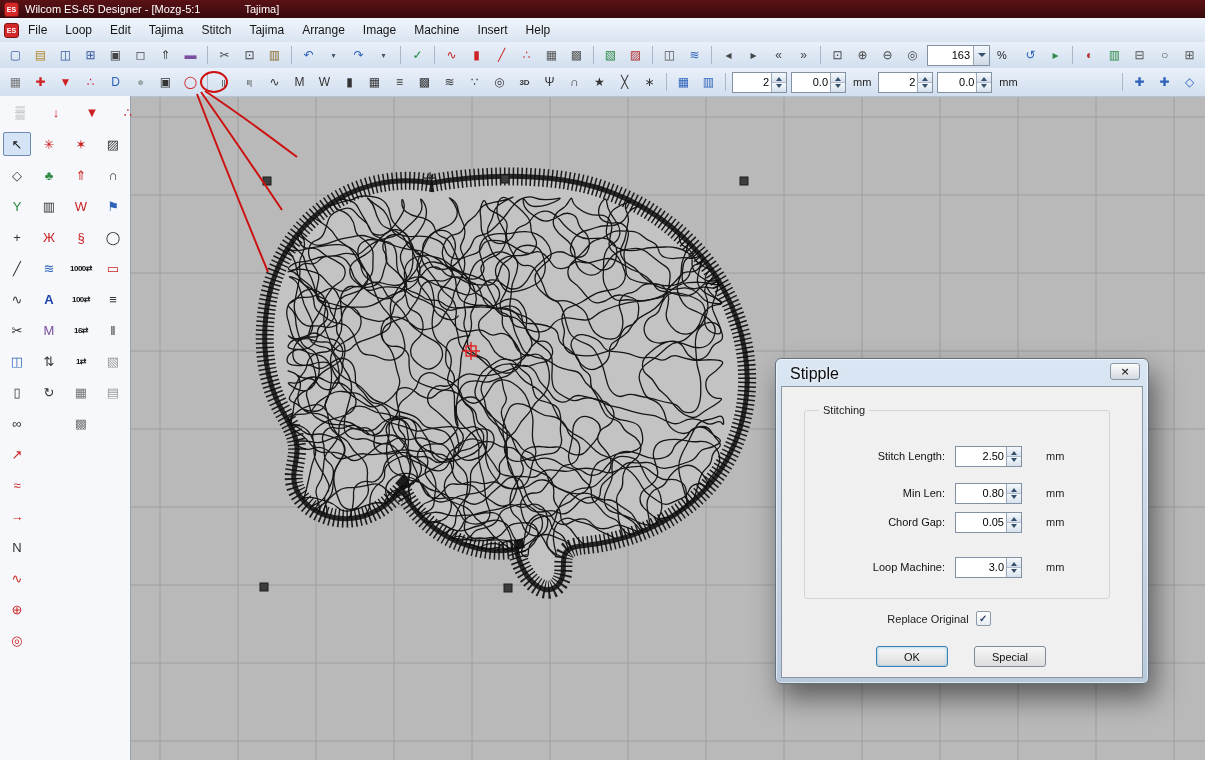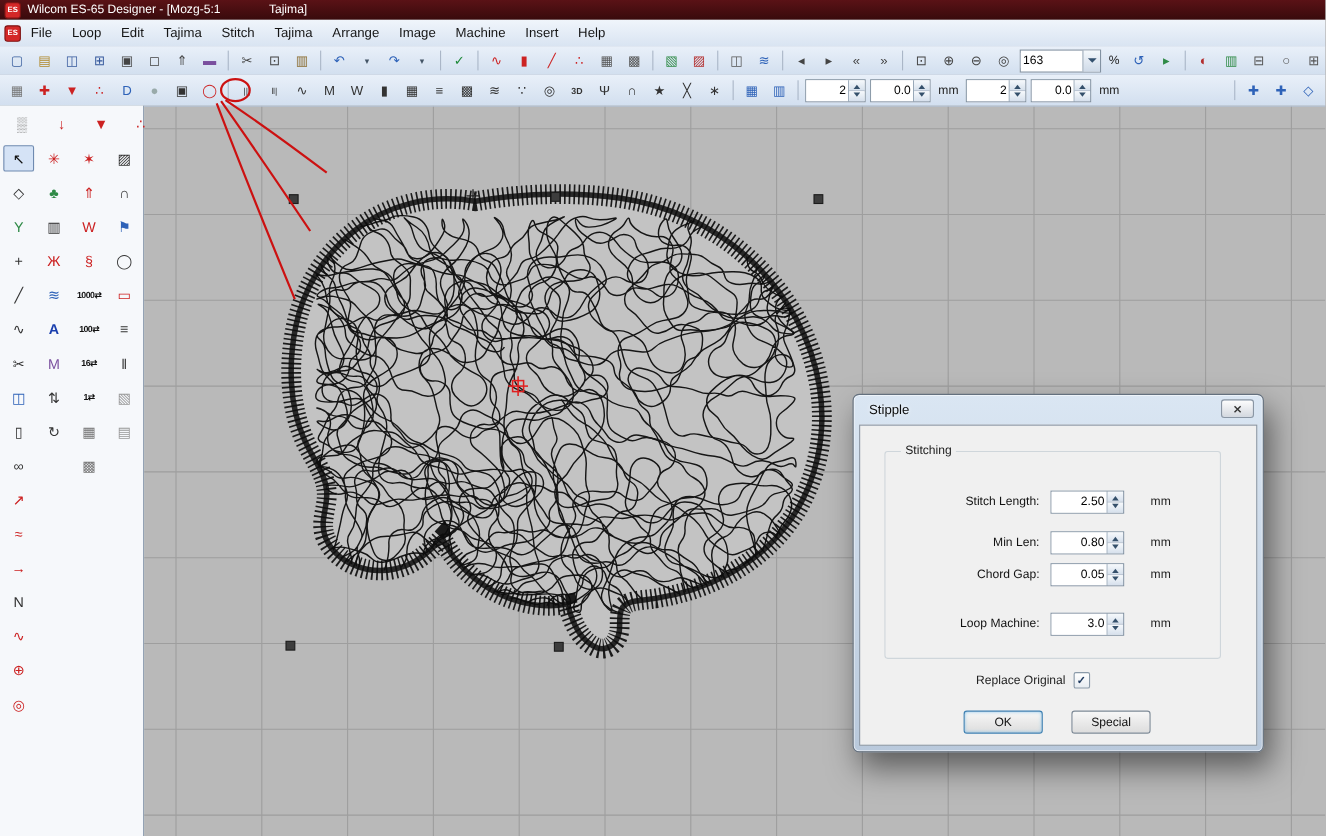--- a/index.html
+++ b/index.html
@@ -26,21 +26,21 @@
            background:linear-gradient(#e9f0f9,#d2dfef);border-bottom:1px solid #b4c2d4;overflow:hidden}
   #toolbar-main{top:42px;height:26px}
   #toolbar-stitch{top:68px;height:28px}
   .tgroup{display:flex;align-items:center;flex:none}
   .push-right{margin-left:auto}
   .icon-btn{width:21px;height:21px;flex:none;display:inline-flex;align-items:center;justify-content:center;
             font-size:12px;color:#333;border:1px solid transparent;border-radius:2px;margin:0 1px;cursor:default}
   .icon-btn.small{font-size:8px}
   .tsep{width:1px;height:18px;background:#aab6c7;margin:0 4px;flex:none}
   .combo{display:inline-flex;align-items:center;height:19px;background:#fff;border:1px solid #8292a2;margin:0 2px;flex:none}
-  .combo input{width:40px;border:none;outline:none;font:11px "Liberation Sans",sans-serif;text-align:left;padding-right:14px}
+  .combo input{width:40px;border:none;outline:none;font:11px "Liberation Sans",sans-serif;text-align:right;padding-right:3px}
   .caret{width:15px;height:100%;background:linear-gradient(#f4f8fc,#cfdae8);border-left:1px solid #98a8b8;
          display:inline-flex;align-items:center;justify-content:center}
   .caret::after{content:'';border:4px solid transparent;border-top-color:#33506e;margin-top:4px}
   .unit{margin:0 5px;font-size:11px;color:#222;flex:none}
   .spinfield{display:inline-flex;height:19px;margin:0 2px;border:1px solid #8292a2;background:#fff;flex:none}
   .spinfield input{width:34px;border:none;outline:none;text-align:right;font:11px "Liberation Sans",sans-serif;padding-right:2px}
   .spin{display:flex;flex-direction:column;width:14px;border-left:1px solid #98a8b8}
   .spin-btn{flex:1;display:flex;align-items:center;justify-content:center;
             background:linear-gradient(#f6f9fc,#d6e0ec);border:none;padding:0;border-bottom:1px solid #aebbcb;cursor:default}
   .spin-btn.down{border-bottom:none}
@@ -59,21 +59,21 @@
   .tool-btn.pressed{background:#d5e3f6;border:1px solid #6f8ab0}
 
   
   #design-svg{position:absolute;left:130px;top:96px;width:1075px;height:664px;z-index:1}
   #overlay-svg{position:absolute;left:0;top:0;width:1205px;height:760px;z-index:30;pointer-events:none}
 
   
   .dialog{position:absolute;left:775px;top:358px;width:372px;height:324px;z-index:40;
           background:linear-gradient(#dae6f3,#b9c9dc);border:1px solid #64707e;border-radius:6px;
           box-shadow:6px 14px 28px rgba(0,0,0,.5), inset 0 0 0 1px rgba(255,255,255,.55)}
-  .dialog-title{position:absolute;left:14px;top:6px;font-size:12px;color:#0c0c0c;text-shadow:0 0 5px #fff}
+  .dialog-title{position:absolute;left:14px;top:6px;font-size:16px;color:#0c0c0c;text-shadow:0 0 5px #fff}
   .close-btn{position:absolute;right:8px;top:4px;width:30px;height:17px;
              background:linear-gradient(#fdfdfd,#d3d8df);border:1px solid #8a96a4;border-radius:3px;
              display:flex;align-items:center;justify-content:center;font:bold 11px "DejaVu Sans",sans-serif;color:#333;padding:0}
   .dialog-client{position:absolute;left:5px;right:5px;top:27px;bottom:5px;background:#f0f0f0;border:1px solid #8a96a4}
   .groupbox{position:absolute;left:22px;top:23px;width:304px;height:187px;border:1px solid #cfd6db;border-radius:3px}
   .group-label{position:absolute;left:14px;top:-7px;background:#f0f0f0;padding:0 4px;font-size:11px;color:#1a1a1a}
   .drow{position:absolute;left:0;right:0;height:22px;display:flex;align-items:center}
   .dlabel{width:140px;text-align:right;margin-right:8px;font-size:11px;color:#111}
   .drow .spinfield input{width:46px}
   .drow .unit{margin-left:22px}

